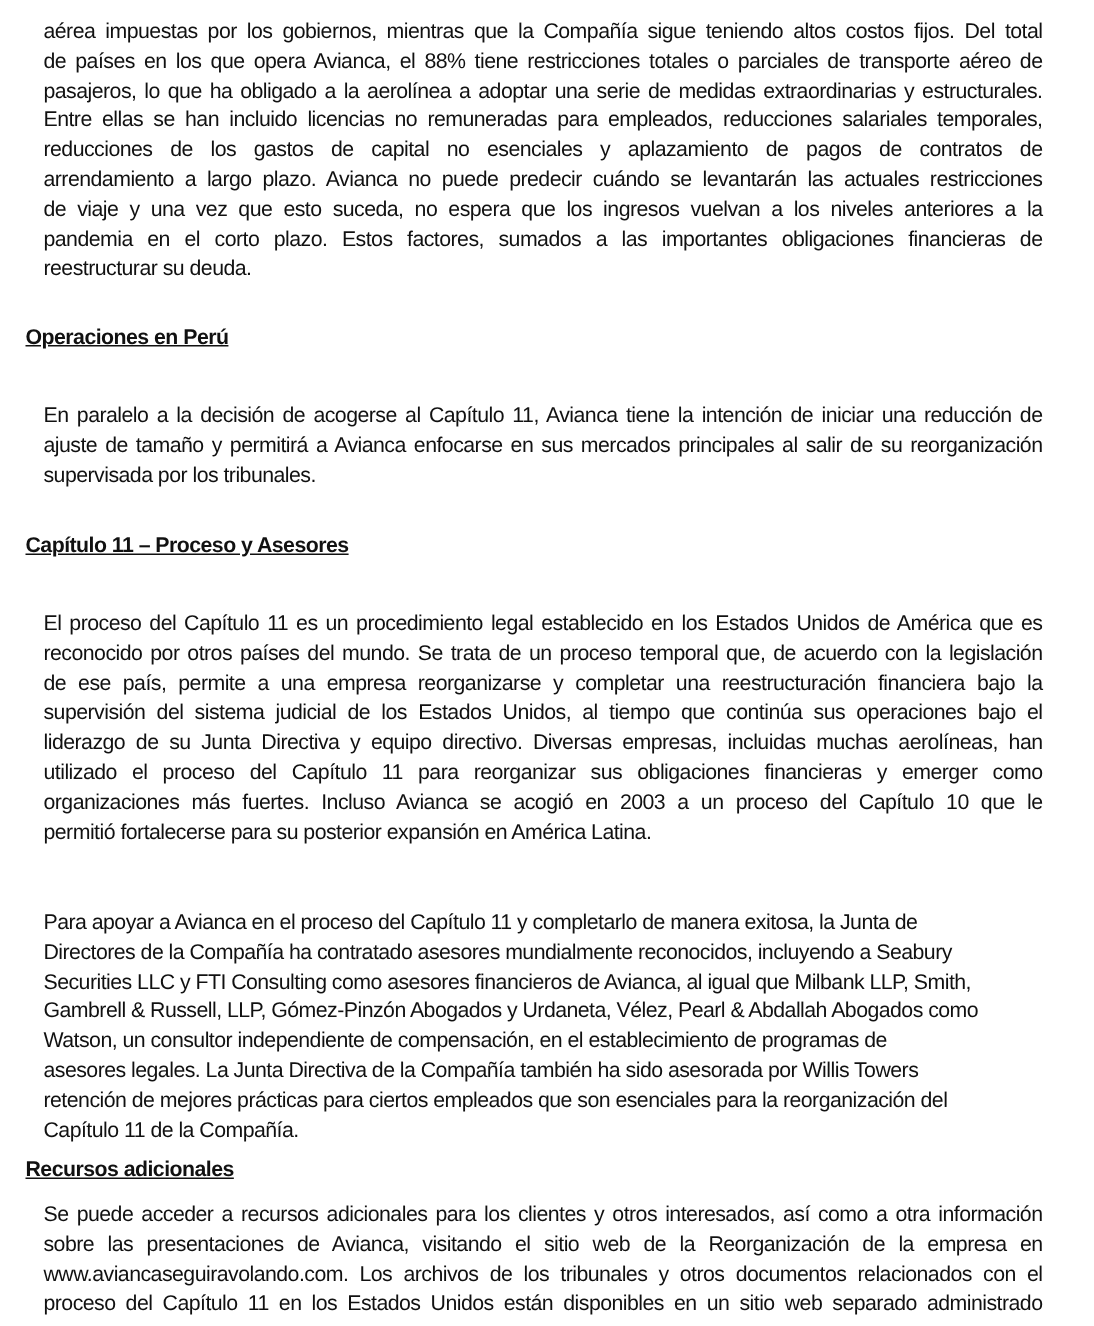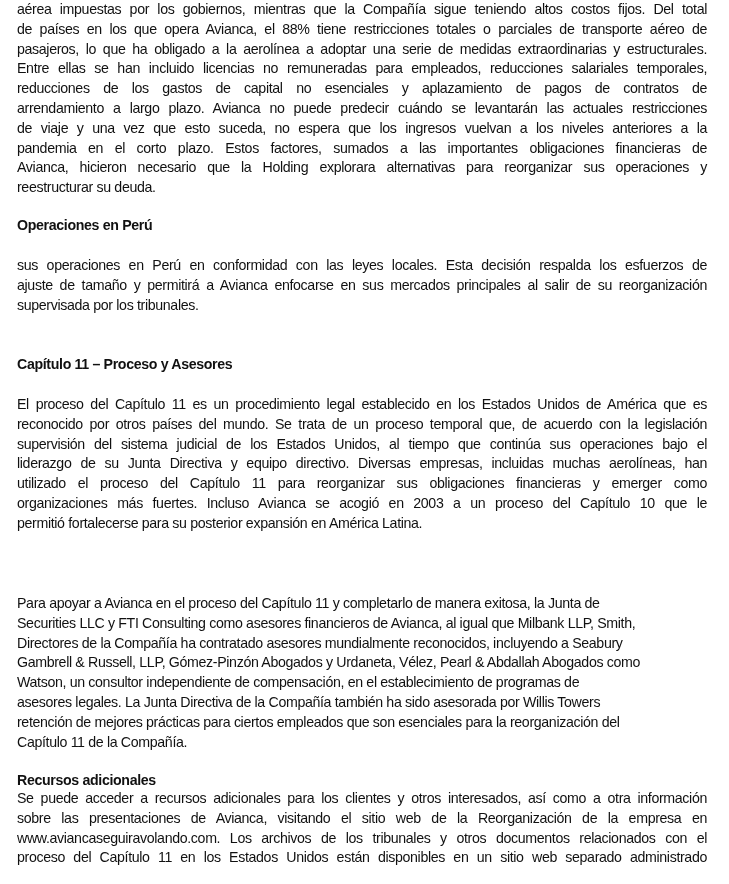--- a/index.html
+++ b/index.html
@@ -3,82 +3,83 @@
   <meta charset="utf-8">
   <style>
     html, body { margin: 0; padding: 0; background: #ffffff; }
     body {
       width: 729px; height: 884px; overflow: hidden; position: relative;
       font-family: "Liberation Sans Narrow", "Liberation Sans", sans-serif;
       color: #111111;
     }
     .page { position: absolute; left: 17px; top: 0; width: 690px; }
     .p {
-      font-size: 14.2px; line-height: 19.8px; margin: 0;
+      font-size: 14.2px; line-height: 19.8px; margin: 12px;
       letter-spacing: -0.35px; word-spacing: 0px;
     }
     .left { text-align: left; }
     .line { display: block; white-space: nowrap; }
     .jline { display: block; text-align: justify; text-align-last: justify; white-space: normal; }
     .h {
       font-size: 14.2px; line-height: 19.8px; font-weight: bold; margin: 0;
       letter-spacing: -0.35px;
+      text-decoration: underline;
     }
     .block { position: absolute; left: 0; width: 690px; }
   </style>
 </head>
 <body>
 
 <div class="page">
 
   <div class="block" style="top:0px;">
     <p class="p">
       <span class="jline">aérea impuestas por los gobiernos, mientras que la Compañía sigue teniendo altos costos fijos. Del total</span>
       <span class="jline">de países en los que opera Avianca, el 88% tiene restricciones totales o parciales de transporte aéreo de</span>
       <span class="jline">pasajeros, lo que ha obligado a la aerolínea a adoptar una serie de medidas extraordinarias y estructurales.</span>
       <span class="jline">Entre ellas se han incluido licencias no remuneradas para empleados, reducciones salariales temporales,</span>
       <span class="jline">reducciones de los gastos de capital no esenciales y aplazamiento de pagos de contratos de</span>
       <span class="jline">arrendamiento a largo plazo. Avianca no puede predecir cuándo se levantarán las actuales restricciones</span>
       <span class="jline">de viaje y una vez que esto suceda, no espera que los ingresos vuelvan a los niveles anteriores a la</span>
       <span class="jline">pandemia en el corto plazo. Estos factores, sumados a las importantes obligaciones financieras de</span>
-      <span class="jline">Avianca, hicieron necesario que la Holding explorara alternativas para reorganizar sus operaciones y</span>
       <span class="line">reestructurar su deuda.</span>
     </p>
   </div>
 
   <div class="block" style="top:216px;">
     <h2 class="h">Operaciones en Perú</h2>
   </div>
   <div class="block" style="top:256px;">
     <p class="p">
-      <span class="jline">sus operaciones en Perú en conformidad con las leyes locales. Esta decisión respalda los esfuerzos de</span>
+      <span class="jline">En paralelo a la decisión de acogerse al Capítulo 11, Avianca tiene la intención de iniciar una reducción de</span>
       <span class="jline">ajuste de tamaño y permitirá a Avianca enfocarse en sus mercados principales al salir de su reorganización</span>
       <span class="line">supervisada por los tribunales.</span>
     </p>
   </div>
 
   <div class="block" style="top:355px;">
     <h2 class="h">Capítulo 11 – Proceso y Asesores</h2>
   </div>
   <div class="block" style="top:395px;">
     <p class="p">
       <span class="jline">El proceso del Capítulo 11 es un procedimiento legal establecido en los Estados Unidos de América que es</span>
       <span class="jline">reconocido por otros países del mundo. Se trata de un proceso temporal que, de acuerdo con la legislación</span>
+      <span class="jline">de ese país, permite a una empresa reorganizarse y completar una reestructuración financiera bajo la</span>
       <span class="jline">supervisión del sistema judicial de los Estados Unidos, al tiempo que continúa sus operaciones bajo el</span>
       <span class="jline">liderazgo de su Junta Directiva y equipo directivo. Diversas empresas, incluidas muchas aerolíneas, han</span>
       <span class="jline">utilizado el proceso del Capítulo 11 para reorganizar sus obligaciones financieras y emerger como</span>
       <span class="jline">organizaciones más fuertes. Incluso Avianca se acogió en 2003 a un proceso del Capítulo 10 que le</span>
       <span class="line">permitió fortalecerse para su posterior expansión en América Latina.</span>
     </p>
   </div>
   <div class="block" style="top:594px;">
     <p class="p left">
       <span class="line">Para apoyar a Avianca en el proceso del Capítulo 11 y completarlo de manera exitosa, la Junta de</span>
+      <span class="line">Directores de la Compañía ha contratado asesores mundialmente reconocidos, incluyendo a Seabury</span>
       <span class="line">Securities LLC y FTI Consulting como asesores financieros de Avianca, al igual que Milbank LLP, Smith,</span>
-      <span class="line">Directores de la Compañía ha contratado asesores mundialmente reconocidos, incluyendo a Seabury</span>
       <span class="line">Gambrell &amp; Russell, LLP, Gómez-Pinzón Abogados y Urdaneta, Vélez, Pearl &amp; Abdallah Abogados como</span>
       <span class="line">Watson, un consultor independiente de compensación, en el establecimiento de programas de</span>
       <span class="line">asesores legales. La Junta Directiva de la Compañía también ha sido asesorada por Willis Towers</span>
       <span class="line">retención de mejores prácticas para ciertos empleados que son esenciales para la reorganización del</span>
       <span class="line">Capítulo 11 de la Compañía.</span>
     </p>
   </div>
 
   <div class="block" style="top:771px;">
     <h2 class="h">Recursos adicionales</h2>

